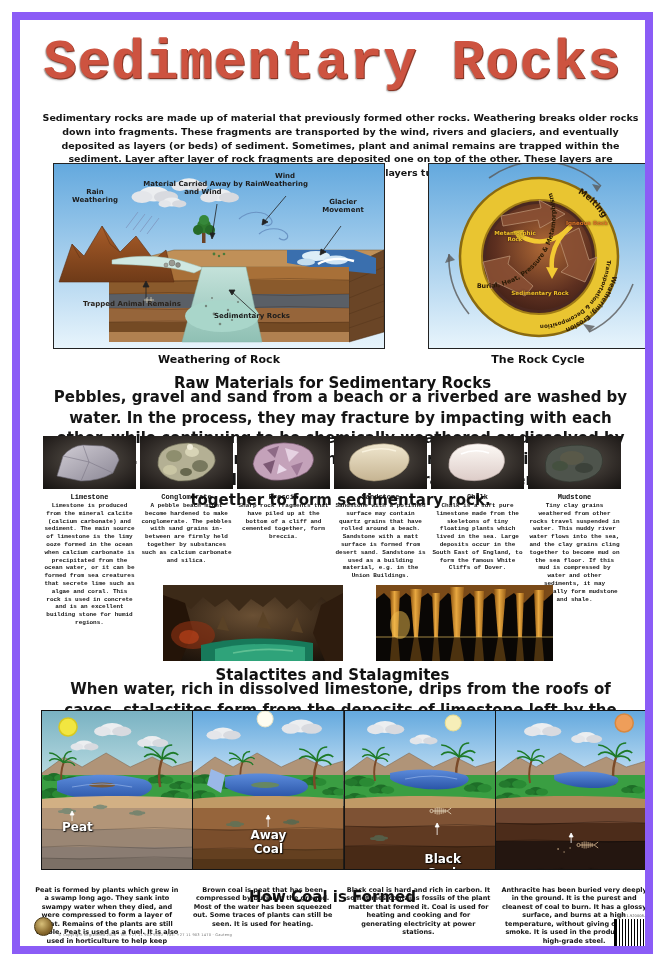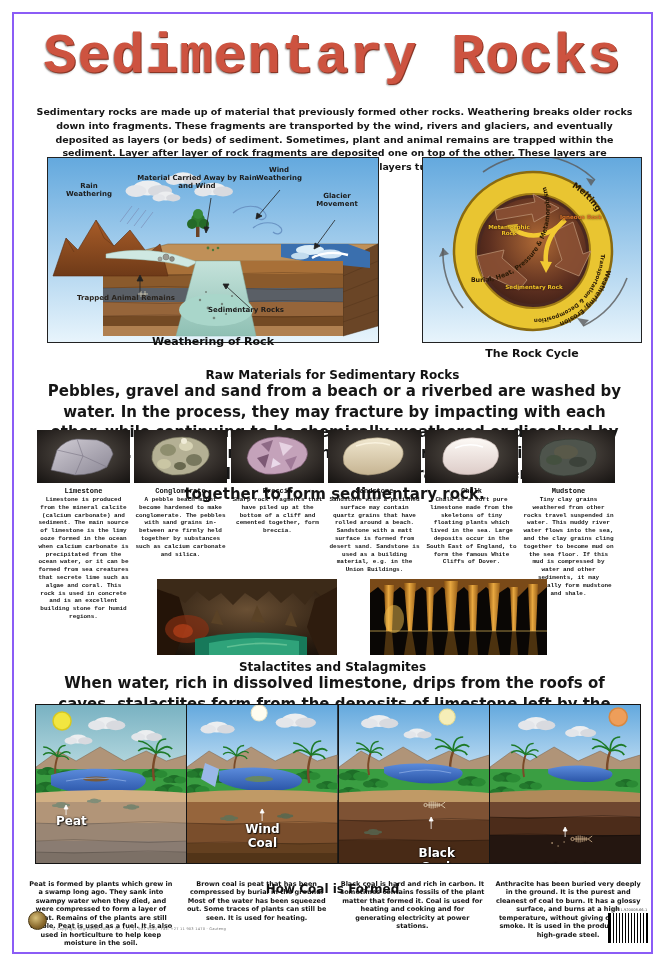--- a/index.html
+++ b/index.html
@@ -1,19 +1,19 @@
 <!DOCTYPE html>
 <html><head>
 <meta charset="utf-8">
 <style>
   * { margin:0; padding:0; box-sizing:border-box; }
   html,body { width:665px; height:966px; background:#ffffff; font-family:"DejaVu Sans", sans-serif; }
   .poster {
     position:absolute; left:12px; top:12px; width:641px; height:942px;
-    border:2px solid #8b5cf6; background:#fff; overflow:hidden;
+    border:8px solid #8b5cf6; background:#fff; overflow:hidden;
   }
   .abs { position:absolute; }
 
   
   .title {
     left:0; top:12px; width:100%; text-align:center;
     font-family:"Liberation Mono", monospace; font-weight:bold;
     font-size:55px; letter-spacing:1px; color:#cd5340;
     text-shadow: 1px 1px 0 #8a3626, -1px 1px 1px rgba(60,20,10,.35), 0 2px 2px rgba(0,0,0,.25);
   }
@@ -29,21 +29,21 @@
   .panel svg { display:block; }
   .panel-cap {
     text-align:center; font-weight:bold; font-size:11px; color:#111;
   }
   .diag-label {
     position:absolute; font-size:7px; font-weight:600; color:#1c1c1c;
     line-height:1.15; text-align:center; pointer-events:none;
   }
 
   
-  .sec-h { width:100%; text-align:center; font-weight:bold; font-size:12px; color:#111; }
+  .sec-h { width:100%; text-align:center; font-weight:bold; font-size:15px; color:#111; }
   .sec-b { text-align:center; font-size:15px; font-weight:bold; color:#161616; line-height:1.38; }
 
   
   .rocks-row { left:23px; top:416px; width:604px; display:flex; gap:4px;font-family:Liberation Mono, monospace; }
   .rock-col { width:93px; flex:0 0 93px; }
   .rock-photo { width:93px; height:53px; display:block; }
   .rock-name { text-align:center; font-size:7px; font-weight:bold; margin-top:4px; color:#0d0d0d; }
   .rock-desc { text-align:center; font-size:6px; font-weight:bold; color:#141414; line-height:1.3; margin-top:1px; }
 
   
@@ -279,21 +279,21 @@
           <polygon points="92,117 89,123 95,123"></polygon>
       </g>
     </svg>
     <div class="diag-label" style="left:10px; top:24px; width:62px;">Rain Weathering</div>
     <div class="diag-label" style="left:84px; top:16px; width:130px;">Material Carried Away by Rain and Wind</div>
     <div class="diag-label" style="left:198px; top:8px; width:66px;">Wind Weathering</div>
     <div class="diag-label" style="left:254px; top:34px; width:70px;">Glacier Movement</div>
     <div class="diag-label" style="left:28px; top:136px; width:100px; color:#2a241e;">Trapped Animal Remains</div>
     <div class="diag-label" style="left:152px; top:148px; width:92px;">Sedimentary Rocks</div>
   </div>
-  <div class="abs panel-cap" style="left:33px; top:321px; width:332px;">Weathering of Rock</div>
+  <div class="abs panel-cap" style="left:33px; top:333px; width:332px;">Weathering of Rock</div>
 
   <div class="abs panel" style="left:408px; top:143px; width:220px; height:186px;">
     <svg viewBox="0 0 220 186" width="220" height="186">
       <defs>
         <path id="meltPath" d="M 125.6 19.7 A 75 75 0 0 1 183.9 80"></path>
         <path id="burialPath" d="M 44.7 123.4 A 72 72 0 0 0 120 21.7"></path>
         <path id="weathPath" d="M 186 93 A 76 76 0 0 1 72 158.8"></path>
         <path id="transPath" d="M 177.7 87.1 A 68 68 0 0 1 71 148.7"></path>
       </defs>
       <rect width="220" height="186" fill="url(#skyG)"></rect>
@@ -538,21 +538,21 @@
           <path d="M0,118 q38,3 75,0 t75,0"></path>
             <path d="M0,138 q38,-2 75,0 t75,0"></path>
         </g>
         <use href="#remains" transform="translate(42,112)" fill="#667054"></use>
         <use href="#remains" transform="translate(98,110) scale(0.9)" fill="#5e684e"></use>
         <g stroke="#fff" stroke-width="0.8" fill="#fff">
             <line x1="75" y1="116" x2="75" y2="106"></line>
             <polygon points="75,104 73,108 77,108"></polygon>
           </g>
       </svg>
-      <div class="coal-label" style="left:50%; top:118px; width:38px; transform:translateX(-50%);">Wind Coal</div>
+      <div class="coal-label" style="left:50%; top:118px; width:38px; transform:translateX(-50%);">Away Coal</div>
     </div>
 
     <div class="coal-panel">
       <svg viewBox="0 0 150 158" preserveAspectRatio="none">
         <rect width="150" height="95" fill="url(#skyG)"></rect>
         <circle cx="108" cy="12" r="8" fill="#f6eeb8" stroke="#e8dc90" stroke-width="1"></circle>
         <use href="#cloudg" transform="translate(40,16) scale(1.2)"></use>
           <use href="#cloudg" transform="translate(78,28) scale(0.9)"></use>
         <path d="M0,62 L22,46 L40,56 L64,42 L88,56 L110,46 L130,56 L150,50 L150,70 L0,70 Z" fill="#b09478" stroke="#7a5e46" stroke-width="0.5"></path>
         <rect x="0" y="64" width="150" height="26" fill="#3a9e42"></rect>

